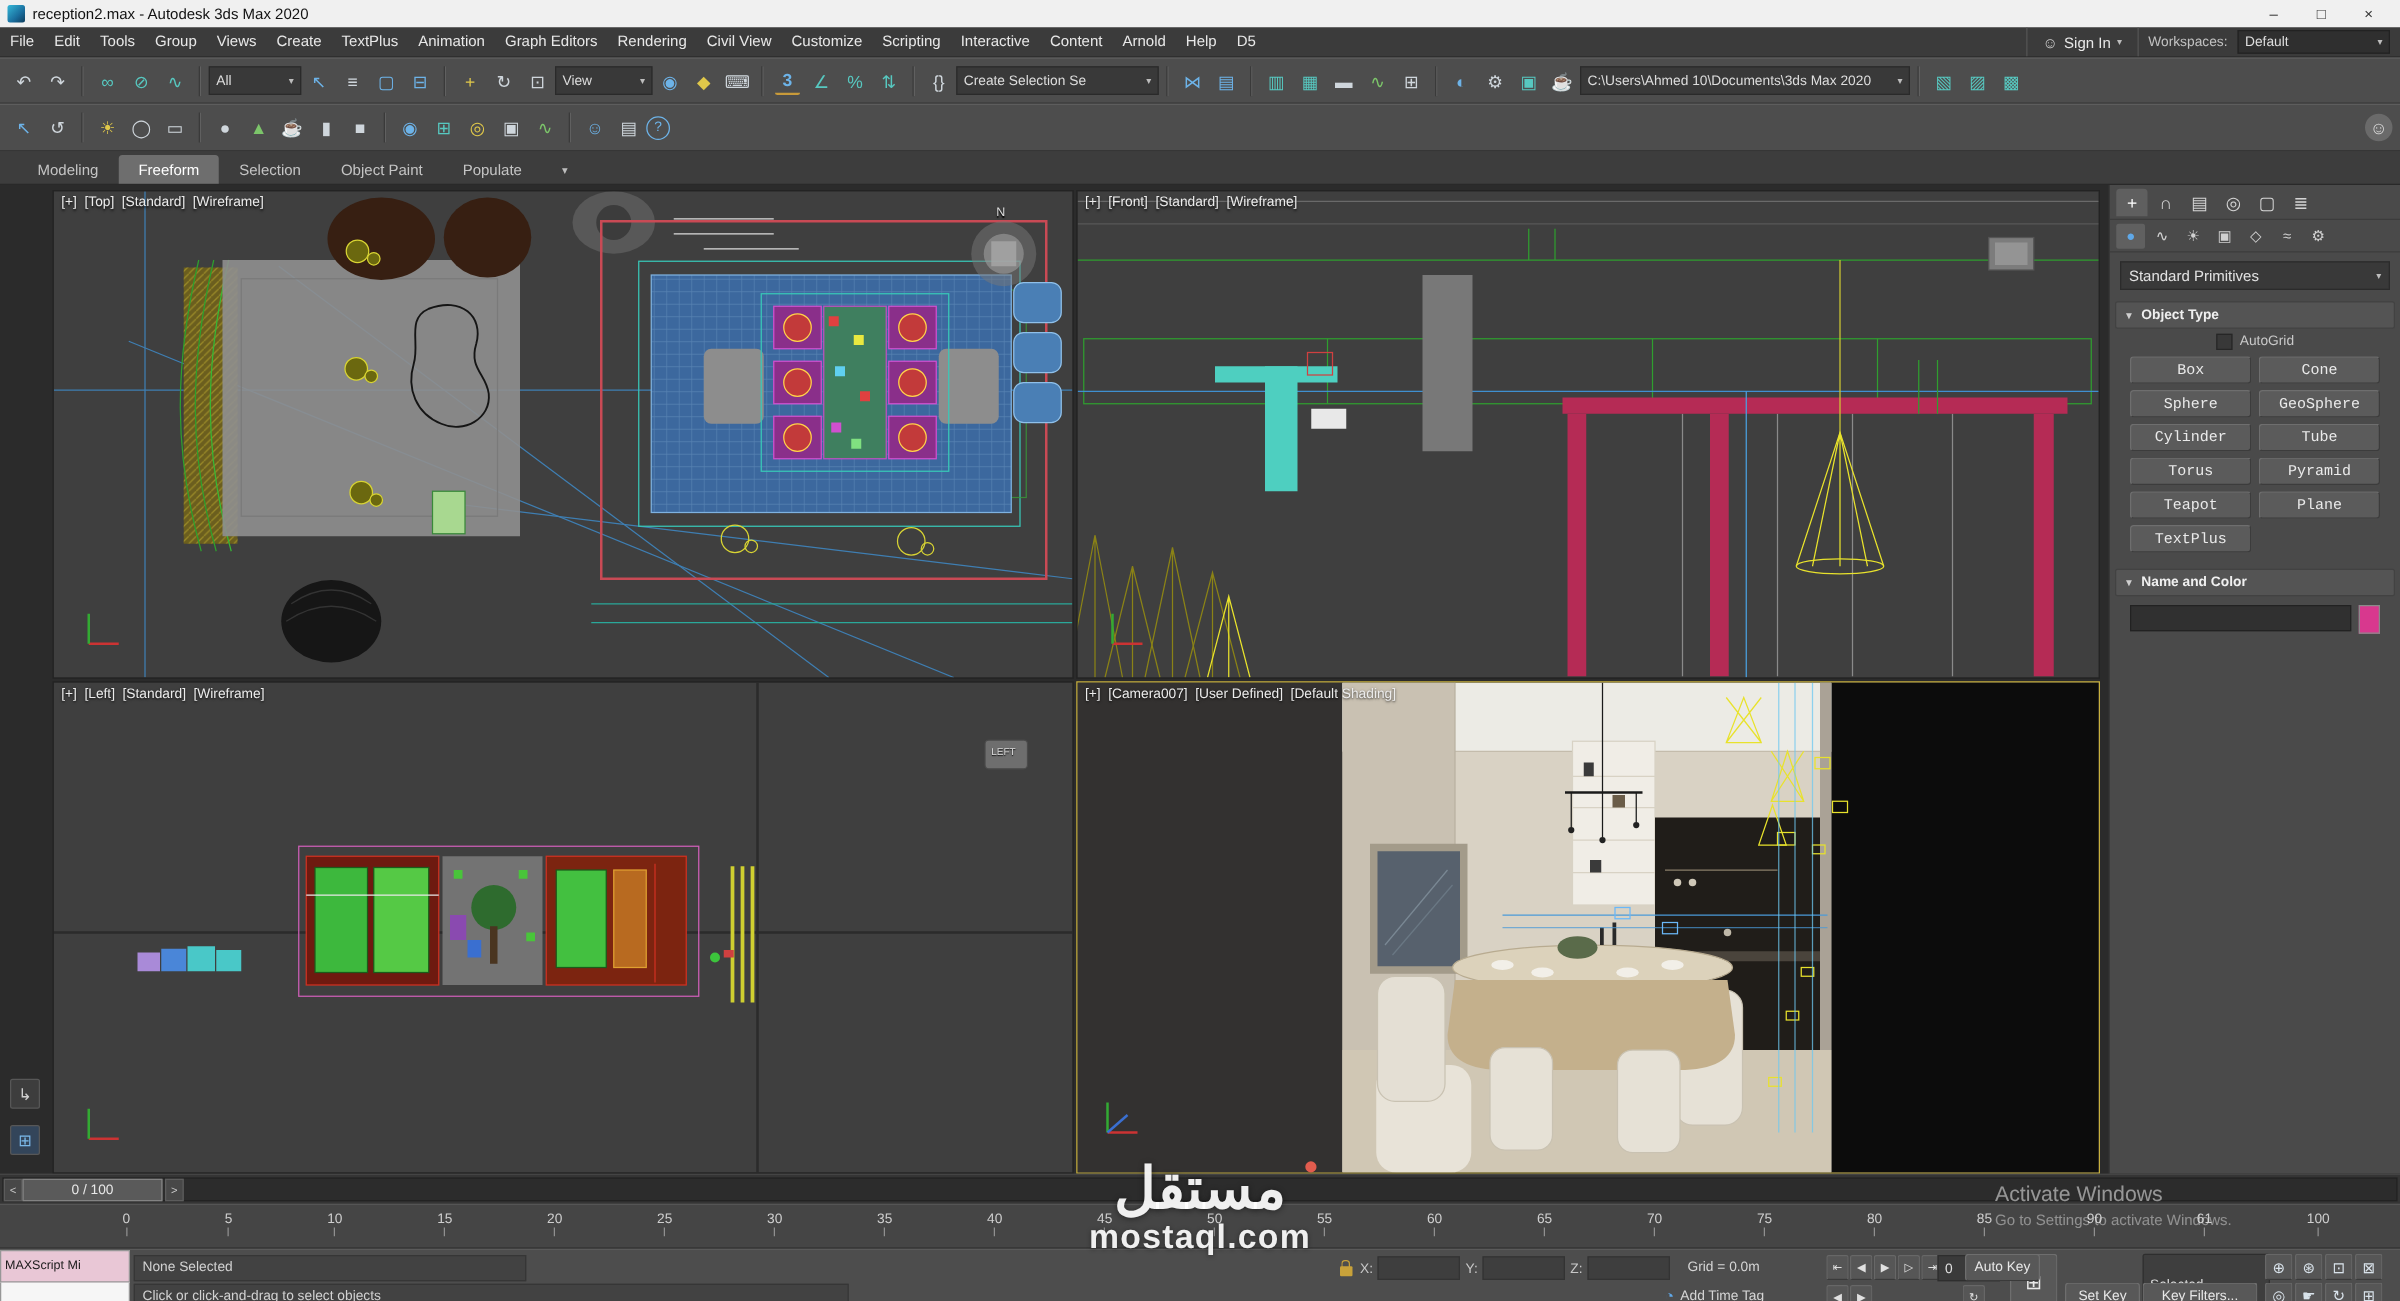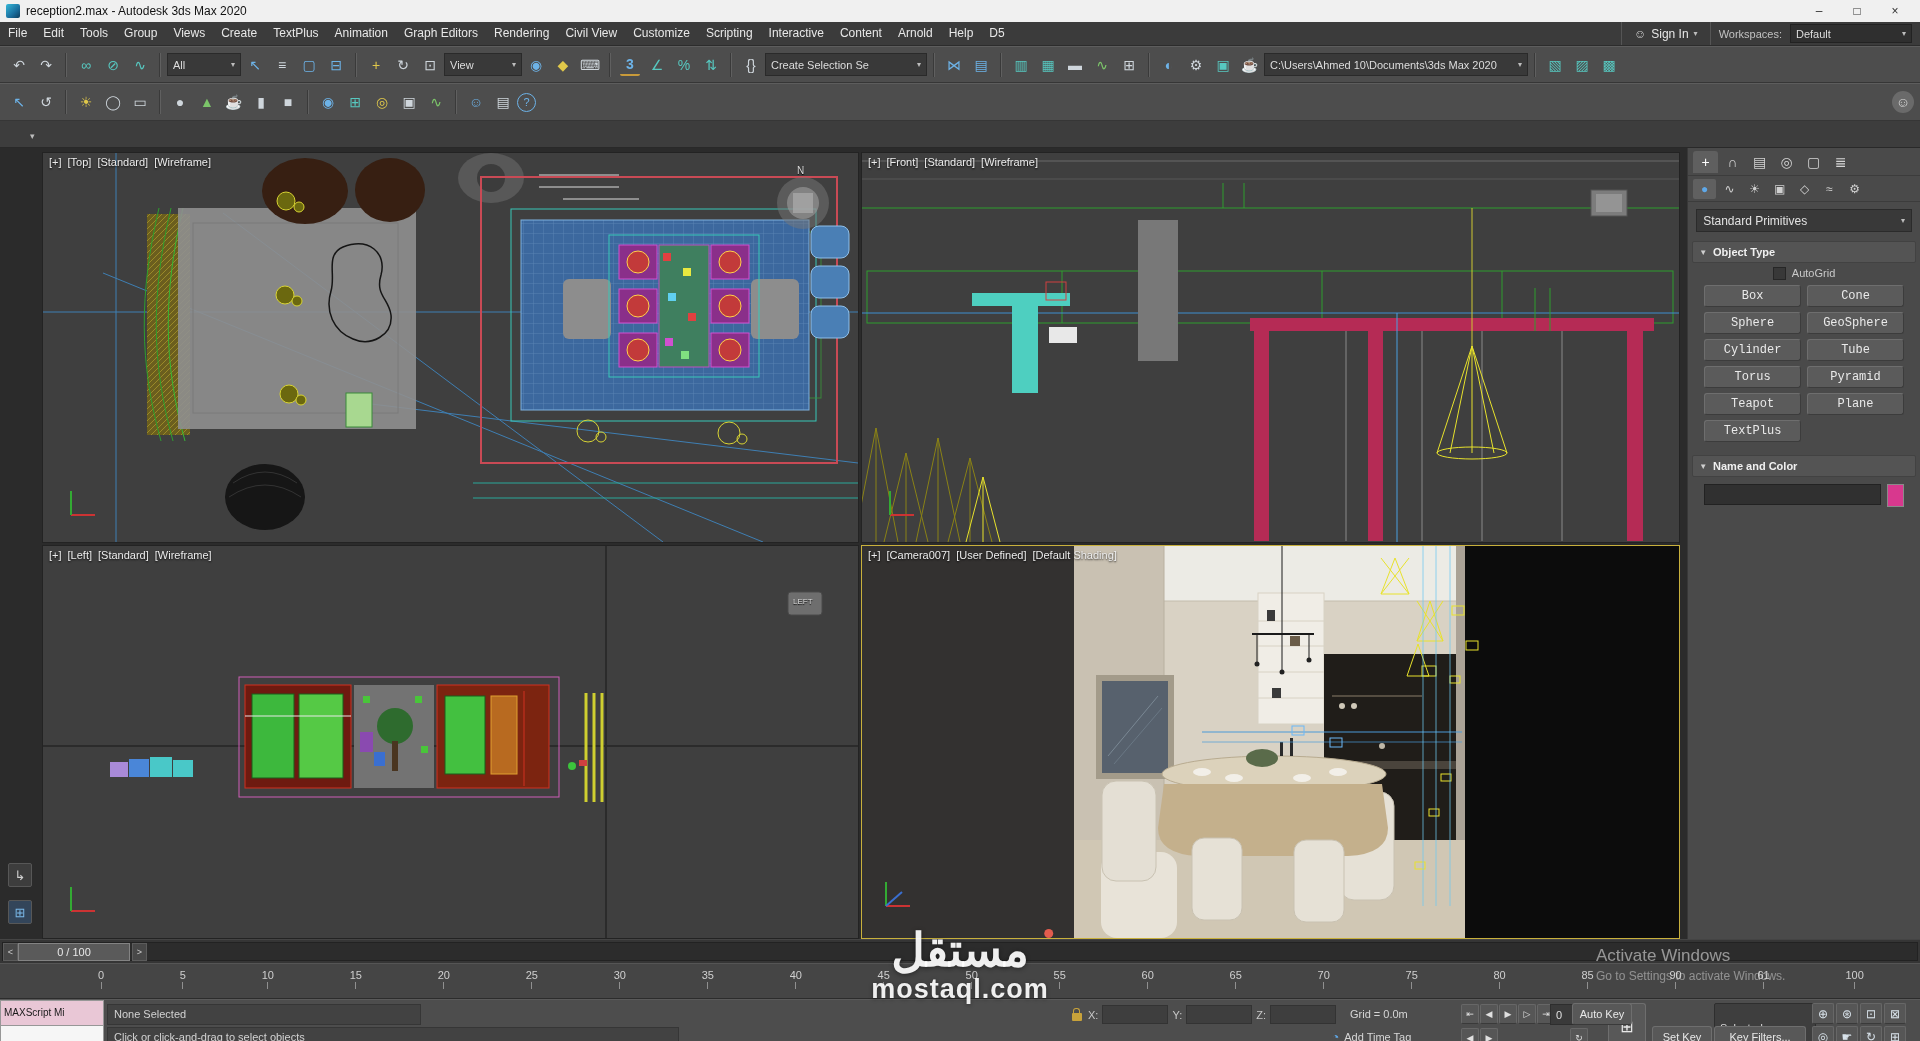--- a/index.html
+++ b/index.html
@@ -256,20 +256,28 @@
     <span class="tbtn tone-green">∿</span>
     <span class="tsep"></span>
     <span class="tbtn tone-blue">☺</span>
     <span class="tbtn tone-light">▤</span>
     <span class="tbtn tone-blue circled">?</span>
     <span class="spacer"></span>
     <span class="avatar">☺</span>
   </div>
 
   <div class="ribbon">
+    <div class="ribbon-tabs">
+
+    <div class="ribbon-tab">Modeling</div>
+        <div class="ribbon-tab">Freeform</div>
+        <div class="ribbon-tab">Selection</div>
+        <div class="ribbon-tab">Object Paint</div>
+        <div class="ribbon-tab">Populate</div>
+      </div>
     <span class="ribbon-extra">▾</span>
   </div>
 
   <div class="main">
     <div class="viewport-area">
 
       <div class="strip-icon" style="top:715px;">↳</div>
       <div class="strip-icon strip-layout" style="top:752px;">⊞</div>
 
       <div class="vp-grid">

